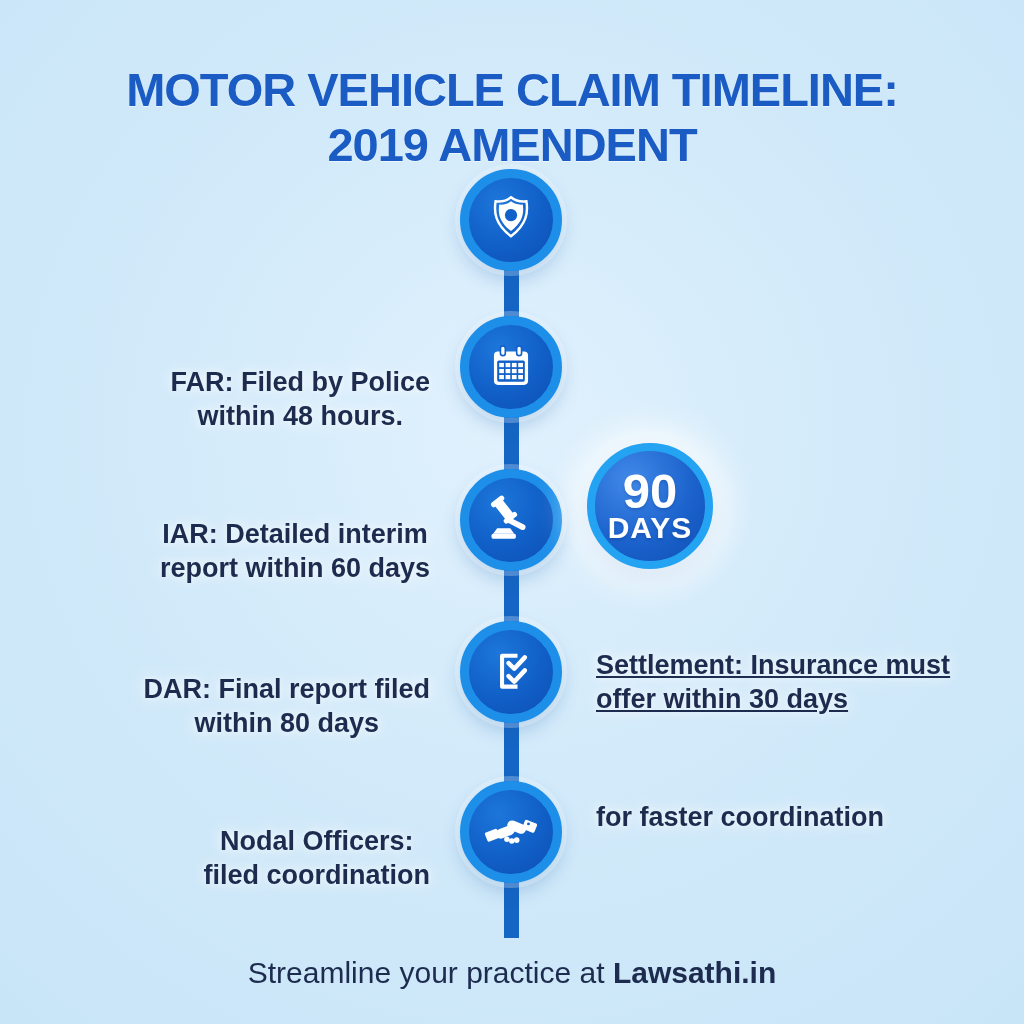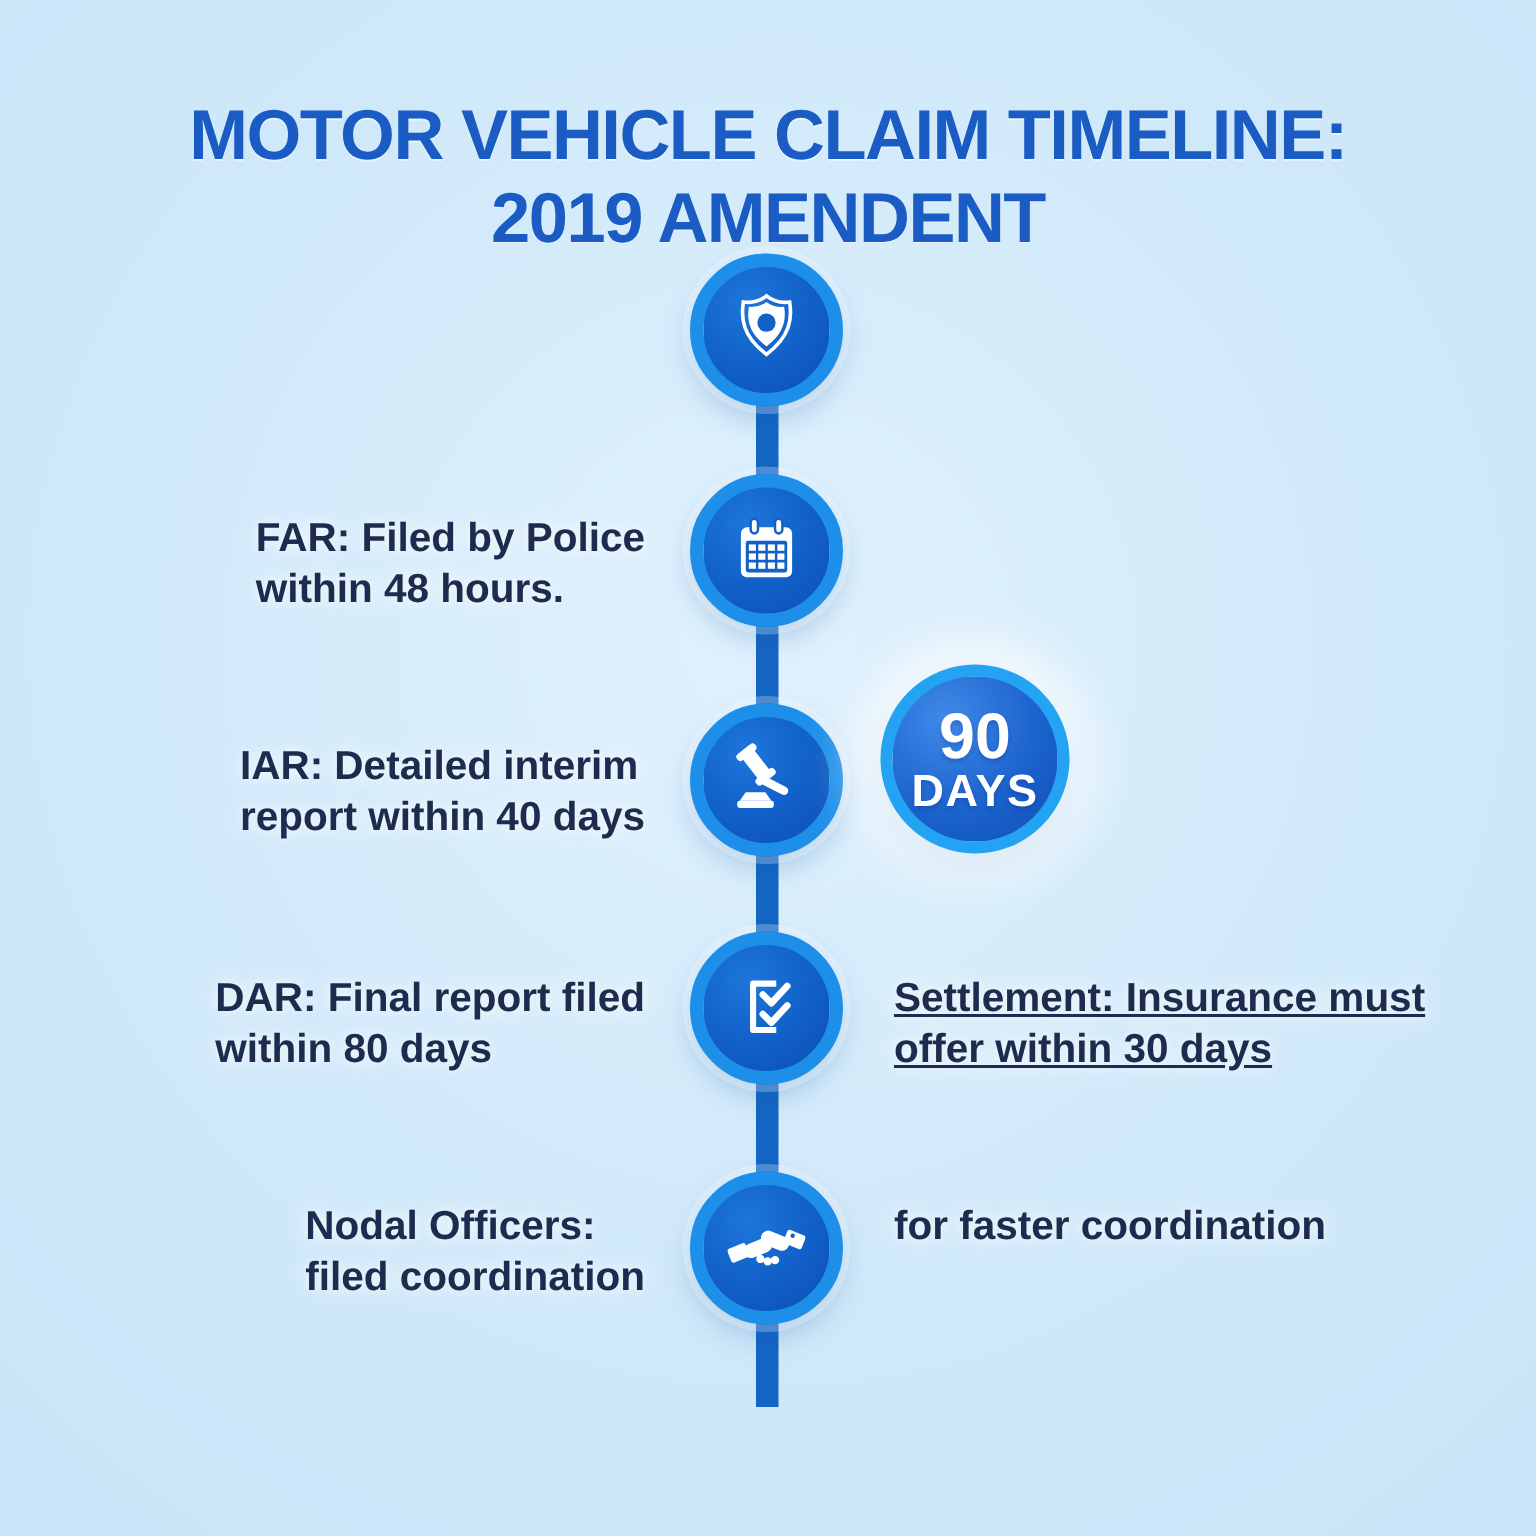--- a/index.html
+++ b/index.html
@@ -37,30 +37,30 @@
   .node svg{width:52px;height:52px;display:block;}
   
   .badge90{
     position:absolute;left:587px;top:443px;width:126px;height:126px;
     box-sizing:border-box;border:8px solid #23a3f2;border-radius:50%;
     background:radial-gradient(circle at 32% 26%, #4189e8 0%, #1c63cd 55%, #0e4fb5 100%);
     display:flex;flex-direction:column;align-items:center;justify-content:center;
     box-shadow:0 0 34px 14px rgba(255,255,255,0.85), 0 6px 16px rgba(23,90,170,0.3);
     z-index:3;color:#ffffff;text-align:center;
   }
-  .badge90 .num{font-size:43px;font-weight:800;line-height:44px;text-shadow:0 2px 3px rgba(0,40,120,0.25);}
+  .badge90 .num{font-size:49px;font-weight:800;line-height:44px;text-shadow:0 2px 3px rgba(0,40,120,0.25);}
   .badge90 .unit{font-size:30px;font-weight:800;line-height:30px;letter-spacing:1px;text-shadow:0 2px 3px rgba(0,40,120,0.25);}
   
   .label{
     position:absolute;z-index:2;
     font-size:27px;font-weight:700;line-height:34px;color:#1c2b4e;
     text-shadow:0 0 16px rgba(255,255,255,0.9), 0 0 6px rgba(255,255,255,0.5);
     white-space:nowrap;
   }
-  .label.left{right:594px;text-align:left;}
+  .label.left{right:594px;text-align:center;margin-top:24px;}
   .label.right{left:596px;text-align:left;}
   
   .footer{
     position:absolute;left:0;bottom:34px;width:100%;text-align:center;
     font-size:30px;color:#1c2b4e;z-index:2;
   }
   .footer .prefix{font-weight:400;}
   .footer .brand{font-weight:700;}
 </style>
 </head>
@@ -159,21 +159,21 @@
     <div class="unit">DAYS</div>
   </div>
 
   <div class="label left" style="top:341px;">
     <div>FAR: Filed by Police</div>
     <div>within 48 hours.</div>
   </div>
 
   <div class="label left" style="top:493px;">
     <div>IAR: Detailed interim</div>
-    <div>report within 40 days</div>
+    <div>report within 60 days</div>
   </div>
 
   <div class="label left" style="top:648px;">
     <div>DAR: Final report filed</div>
     <div>within 80 days</div>
   </div>
 
   <div class="label left" style="top:800px;">
     <div>Nodal Officers:</div>
     <div>filed coordination</div>
@@ -181,14 +181,17 @@
 
   <div class="label right" style="top:648px;text-decoration:underline;">
     <div>Settlement: Insurance must</div>
     <div>offer within 30 days</div>
   </div>
 
   <div class="label right" style="top:800px;">
     <div>for faster coordination</div>
   </div>
 
+  <div class="footer">
+    <span class="prefix">Streamline your practice at </span><span class="brand">Lawsathi.in</span>
+  </div>
 
 </div>
 
 </body></html>

